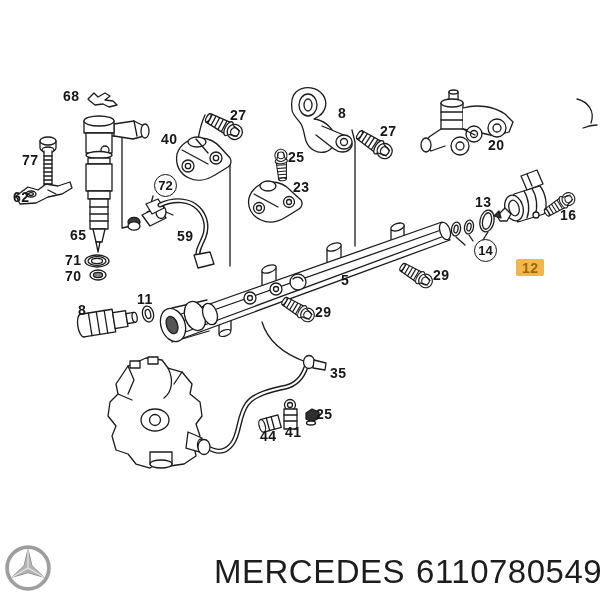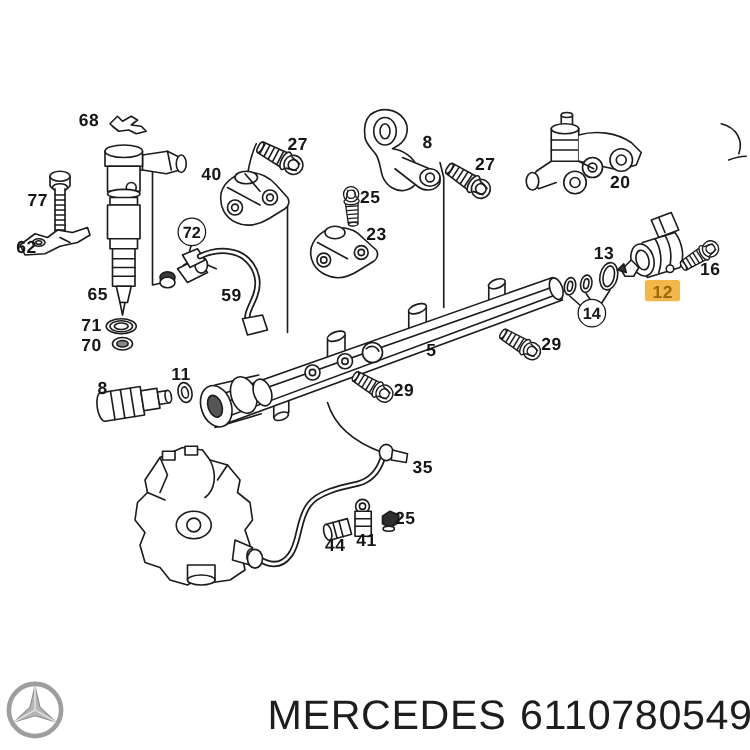--- a/index.html
+++ b/index.html
@@ -2,22 +2,22 @@
 <html style="--hl: #F2B64B;"><head>
 <meta charset="utf-8">
 <style>
   * { margin:0; padding:0; box-sizing:border-box; }
   html,body { width:600px; height:600px; background:#fff; font-family:"Liberation Sans", sans-serif; }
   .stage { position:relative; width:600px; height:600px; background:#fff; overflow:hidden; }
   .art { position:absolute; left:0; top:0; }
   .part-label { position:absolute; font-weight:bold; font-size:14px; line-height:1;
                 color:#161616; letter-spacing:.4px; cursor:pointer; }
   .part-label.circled { width:23px; height:23px; border:1.7px solid #161616; border-radius:50%;
-                background:#fff; display:flex; align-items:center; justify-content:center; font-size:13px; letter-spacing:0; }
-  .part-label.highlighted { background:var(--hl, #F2B64B); color:#9a6a0a; padding:2px 6px 1px; border-radius:2px; }
+                background:#fff; display:flex; align-items:center; justify-content:center; font-size:13px; letter-spacing:0;margin-left:12px; }
+  .part-label.highlighted { background:var(--hl, #F2B64B); color:#9a6a0a; padding:2px 6px 1px; border-radius:2px;margin-top:35px; }
   .logo { position:absolute; left:2px; top:542px; }
   .footer-text { position:absolute; left:214px; top:553px; font-size:33px; color:#1d1d1f;
                  white-space:nowrap; letter-spacing:.5px; }
   .footer-text .pn { margin-left:11px; }
 </style>
 </head>
 <body>
 
 <div class="stage">
 

